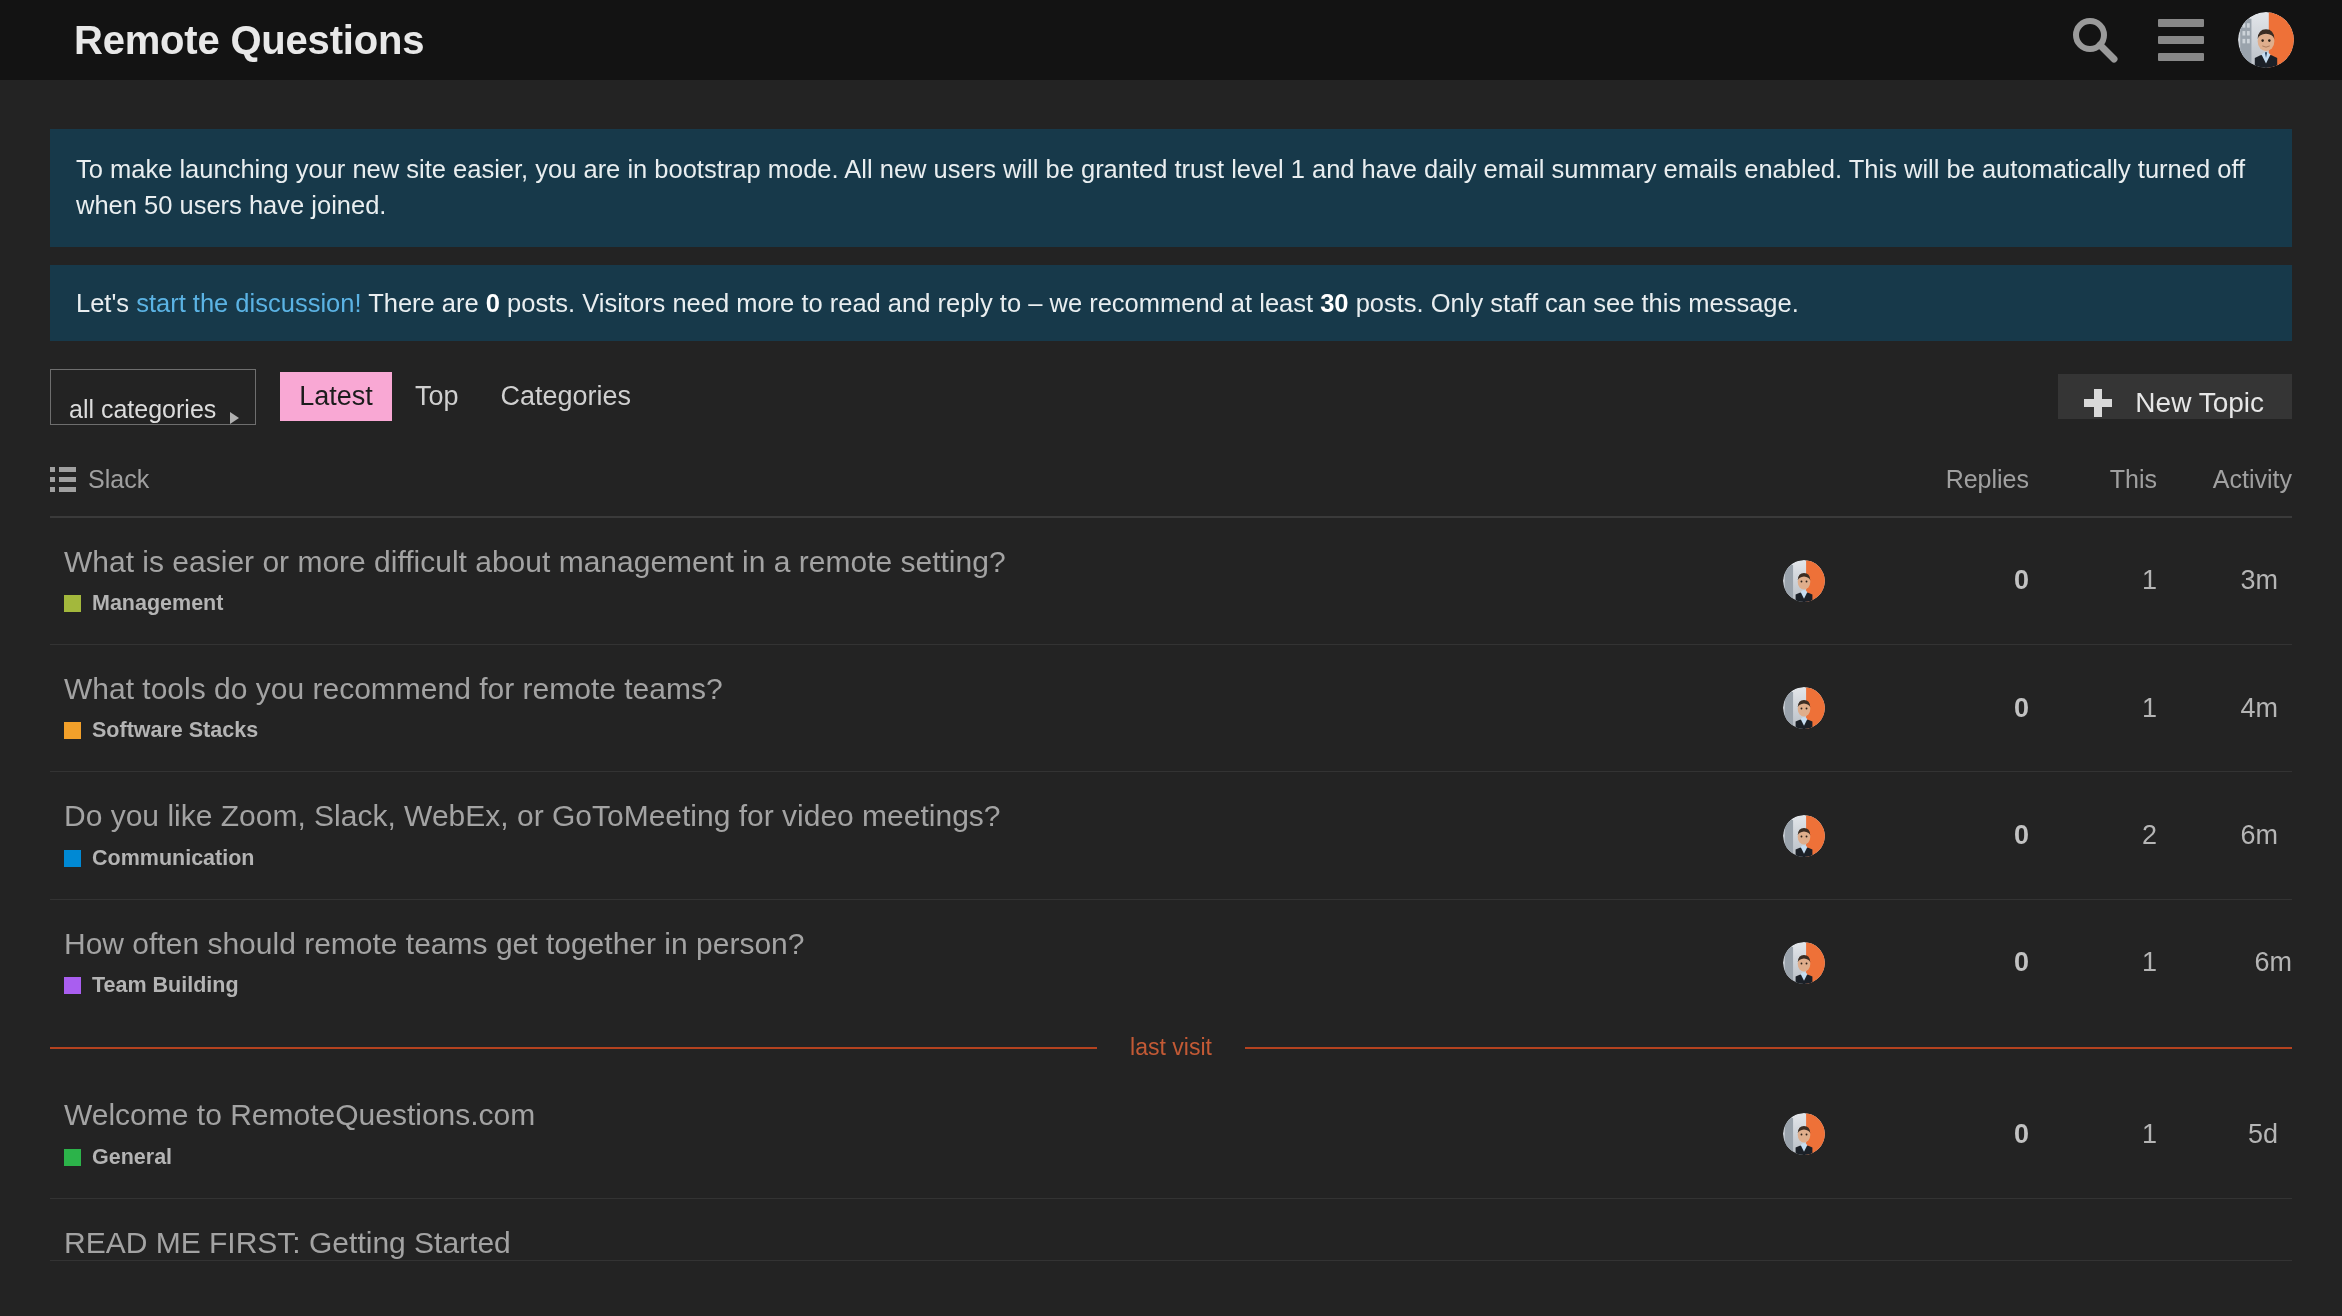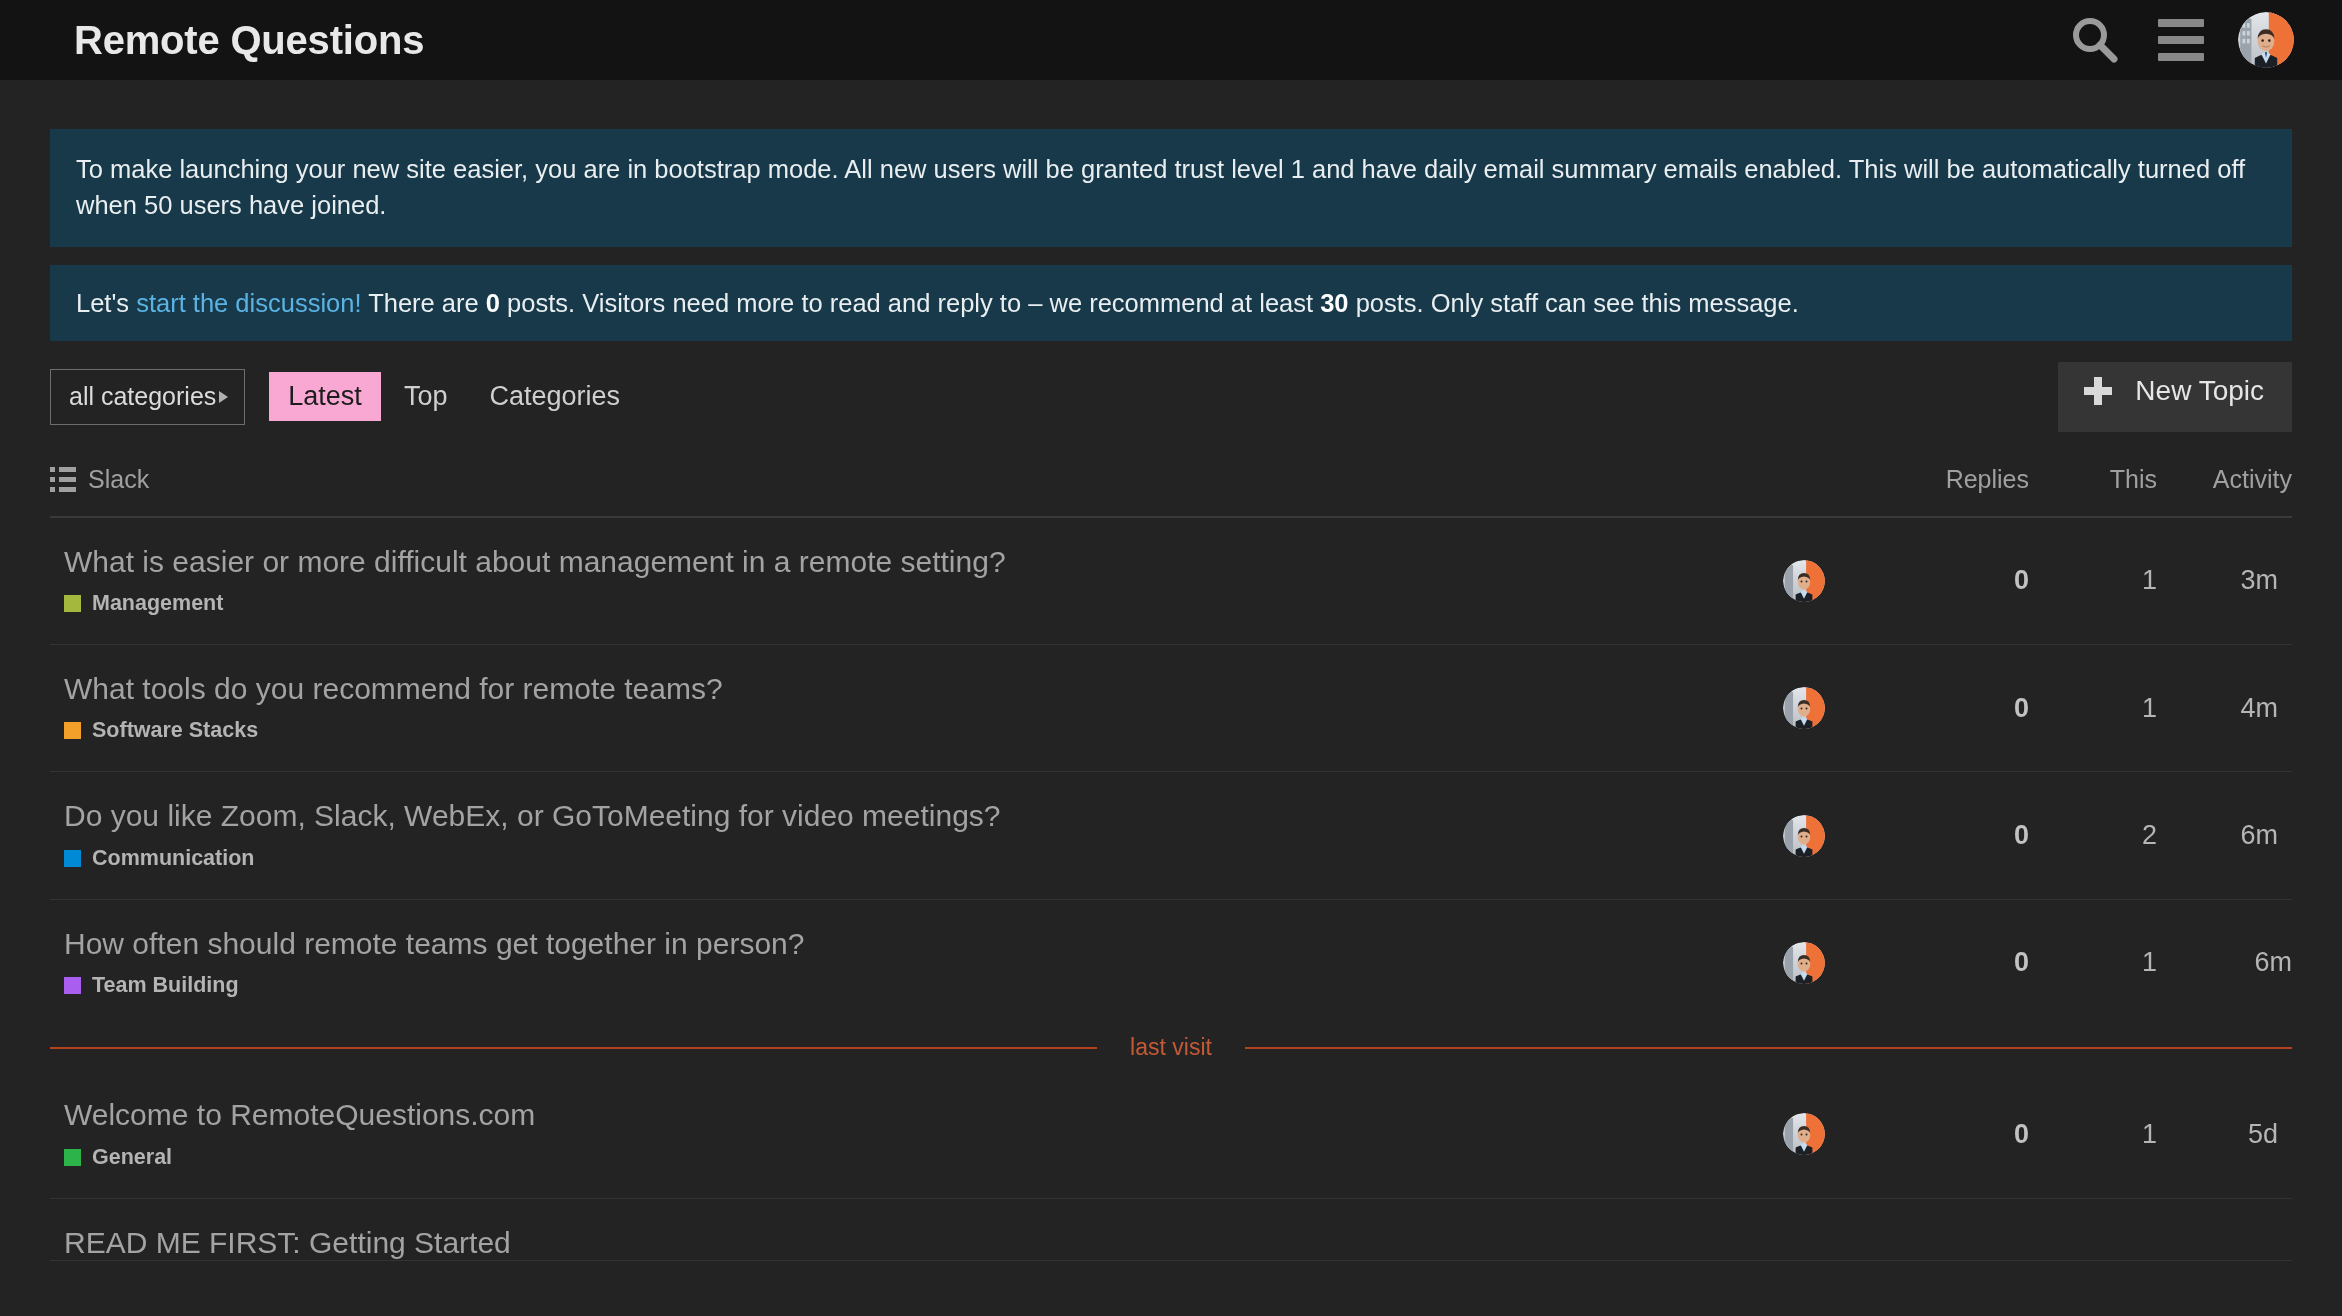--- a/index.html
+++ b/index.html
@@ -101,23 +101,23 @@
   .nav-row {
     display: flex;
     align-items: center;
     margin-top: 26px;
     height: 60px;
   }
   .cat-dropdown {
     border: 1px solid #6e6e6e;
     height: 56px;
     display: flex;
-    align-items: center;
+    align-items: flex-end;
     padding: 0 16px 0 18px;
-    gap: 3px;
+    gap: 14px;
     cursor: pointer;
     background: transparent;
   }
   .cat-dropdown .label {
     font-size: 25px;
     color: #dcdcdc;
     white-space: nowrap;
   }
   .caret-right {
     width: 0; height: 0;
@@ -141,21 +141,21 @@
   .nav-link.active {
     background: #f9a8d4;
     color: #1c1c1c;
   }
   .new-topic-btn {
     margin-left: auto;
     background: #353535;
     display: flex;
     align-items: center;
     gap: 23px;
-    padding: 13px 28px 25px 26px;
+    padding: 13px 28px 0 26px;
     cursor: pointer;
     border: none;
     font-family: inherit;
   }
   .plus-icon {
     position: relative;
     width: 28px;
     height: 28px;
     flex: none;
   }

